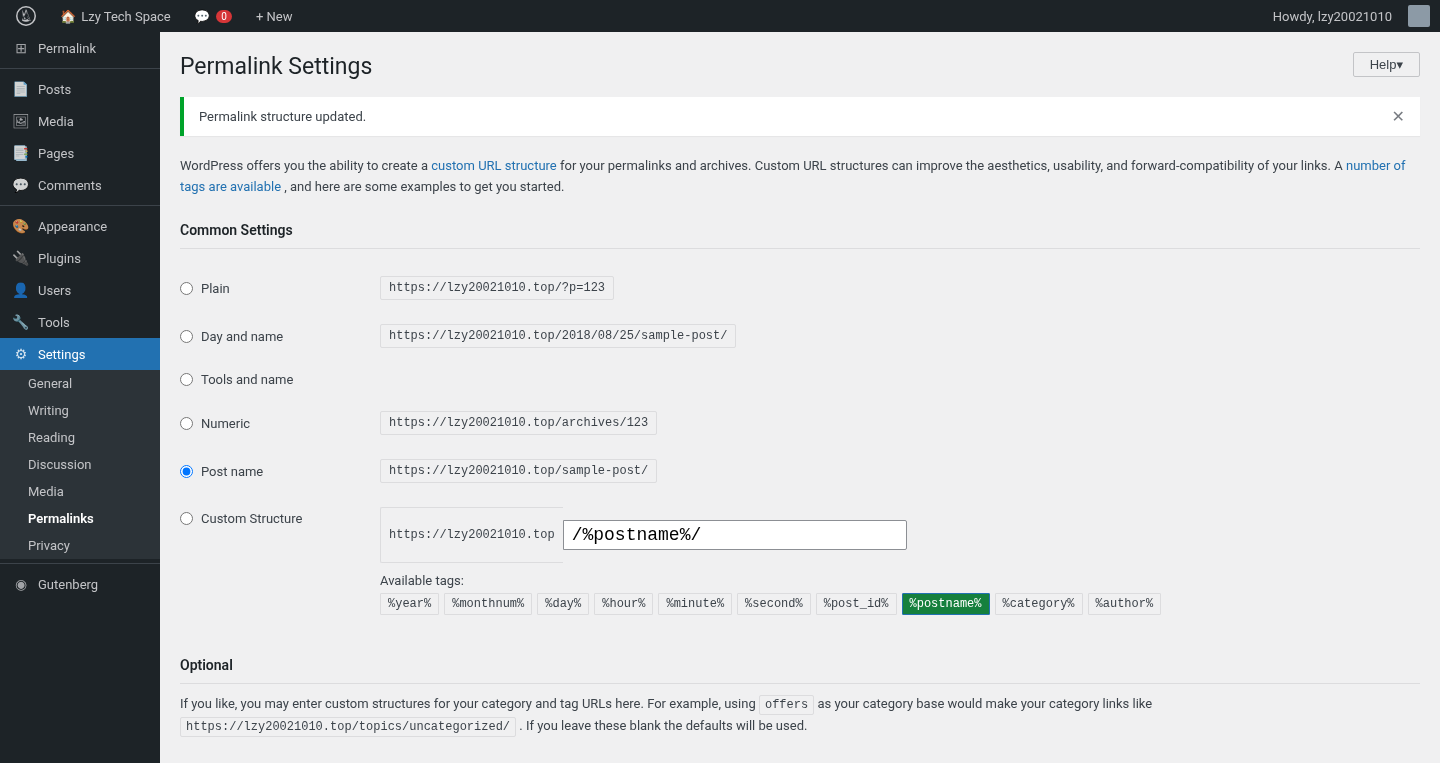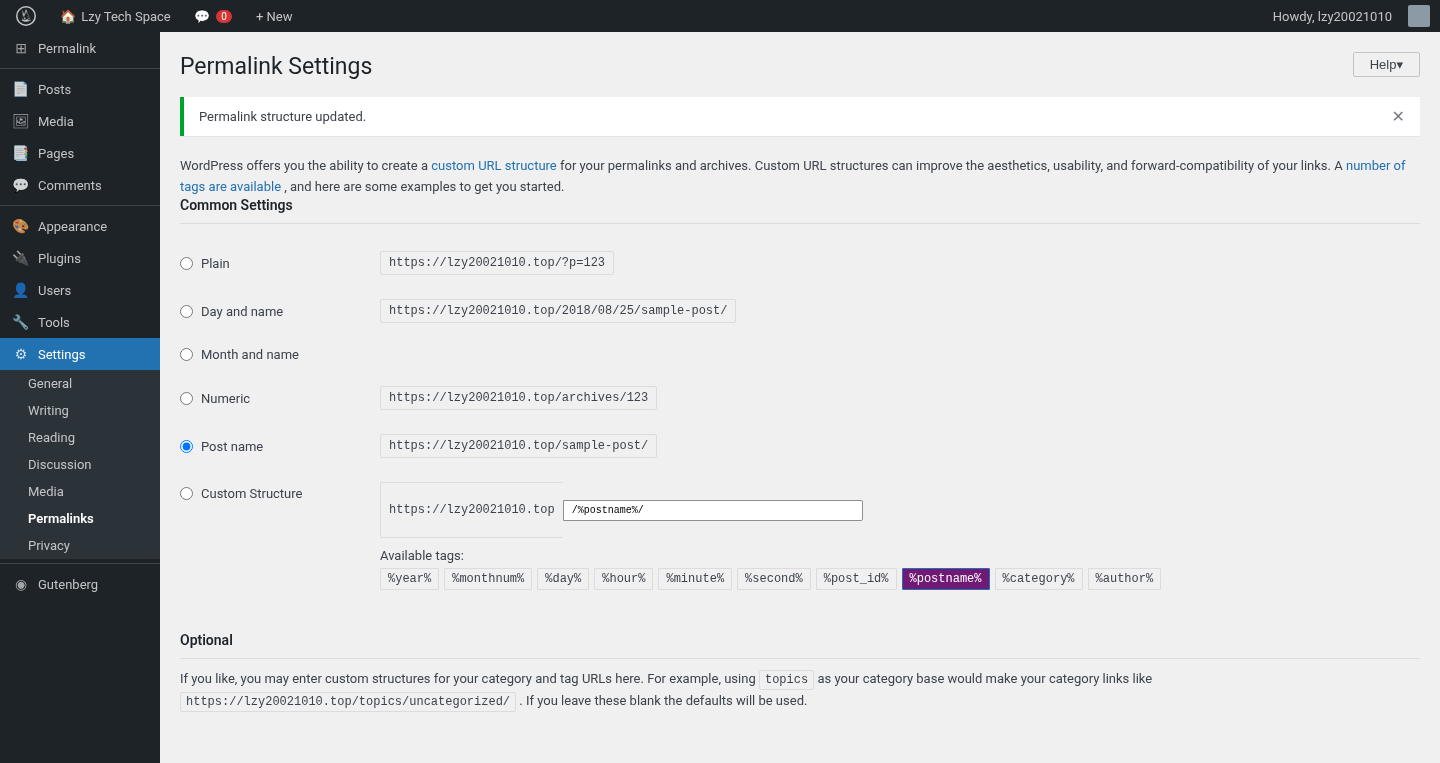--- a/index.html
+++ b/index.html
@@ -76,21 +76,21 @@
       display: flex;
       align-items: center;
       justify-content: space-between;
       margin-bottom: 20px;
       box-shadow: 0 1px 1px rgba(0,0,0,.04);
     }
     .notice p { font-size: 13px; color: #3c434a; }
     .notice-dismiss { background: none; border: none; cursor: pointer; color: #787c82; font-size: 16px; }
 
     
-    .description-text { font-size: 13px; color: #3c434a; line-height: 1.6; }
+    .description-text { font-size: 13px; color: #3c434a; line-height: 1.6; margin-bottom: 25px; }
     .description-text a { color: #2271b1; text-decoration: none; }
 
     
     h2.section-title { font-size: 14px; font-weight: 600; color: #1d2327; margin-bottom: 15px; border-bottom: 1px solid #dcdcde; padding-bottom: 10px; }
 
     
     .permalink-options { margin-bottom: 30px; }
     .permalink-row {
       display: flex;
       align-items: center;
@@ -142,42 +142,42 @@
       font-size: 12px;
       background: #f0f0f1;
       border: 1px solid #dcdcde;
       border-right: none;
       padding: 20px 8px;
       border-radius: 2px 0 0 2px;
       color: #3c434a;
     }
     .url-input {
       font-family: "Courier New", Courier, monospace;
-      font-size: 10px;
+      font-size: 18px;
       border: 1px solid #8c8f94;
       padding: 4px 8px;
       border-radius: 0 2px 2px 0;
-      width: 300px;
+      width: 344px;
       outline: none;
     }
 
     .available-tags-label { font-size: 13px; color: #3c434a; }
     .tags-list { display: flex; flex-wrap: wrap; gap: 5px; margin-top: 5px; }
     .tag-btn {
       font-family: "Courier New", Courier, monospace;
       font-size: 12px;
       background: #f0f0f1;
       border: 1px solid #dcdcde;
       padding: 3px 7px;
       border-radius: 1px;
       cursor: pointer;
       color: #3c434a;
       text-align: right;
     }
-    .tag-btn.active { background: #701a75; color: #fff; border-color: #2271b1; }
+    .tag-btn.active { background: #15803d; color: #fff; border-color: #2271b1; }
 
     
     .optional-section { margin-top: 20px; }
     .optional-section h2 { font-size: 14px; font-weight: 600; color: #1d2327; margin-bottom: 10px; border-bottom: 1px solid #dcdcde; padding-bottom: 10px; }
     .optional-text { font-size: 13px; color: #3c434a; line-height: 1.6; margin-bottom: 15px; }
     .optional-text code {
       background: #f0f0f1;
       border: 1px solid #dcdcde;
       padding: 2px 5px;
       border-radius: 2px;
@@ -394,21 +394,21 @@
         <label>
           <input type="radio" name="permalink_structure" value="day_name" style="">
           <span>Day and name</span>
         </label>
         <code class="permalink-example">https://lzy20021010.top/2018/08/25/sample-post/</code>
       </div>
 
       <div class="permalink-row">
         <label>
           <input type="radio" name="permalink_structure" value="month_name" style="">
-          <span>Month and name</span>
+          <span>Tools and name</span>
         </label>
       </div>
 
       <div class="permalink-row">
         <label>
           <input type="radio" name="permalink_structure" value="numeric" style="">
           <span>Numeric</span>
         </label>
         <code class="permalink-example">https://lzy20021010.top/archives/123</code>
       </div>
@@ -447,21 +447,21 @@
             </div>
           </div>
         </div>
       </div>
     </div>
 
     <div class="optional-section">
       <h2>Optional</h2>
       <p class="optional-text">
         <span>If you like, you may enter custom structures for your category and tag URLs here. For example, using </span>
-        <code>topics</code>
+        <code>offers</code>
         <span> as your category base would make your category links like </span>
         <code>https://lzy20021010.top/topics/uncategorized/</code>
         <span> . If you leave these blank the defaults will be used.</span>
       </p>
     </div>
 
   </div>
 </div>
 
 </body></html>

